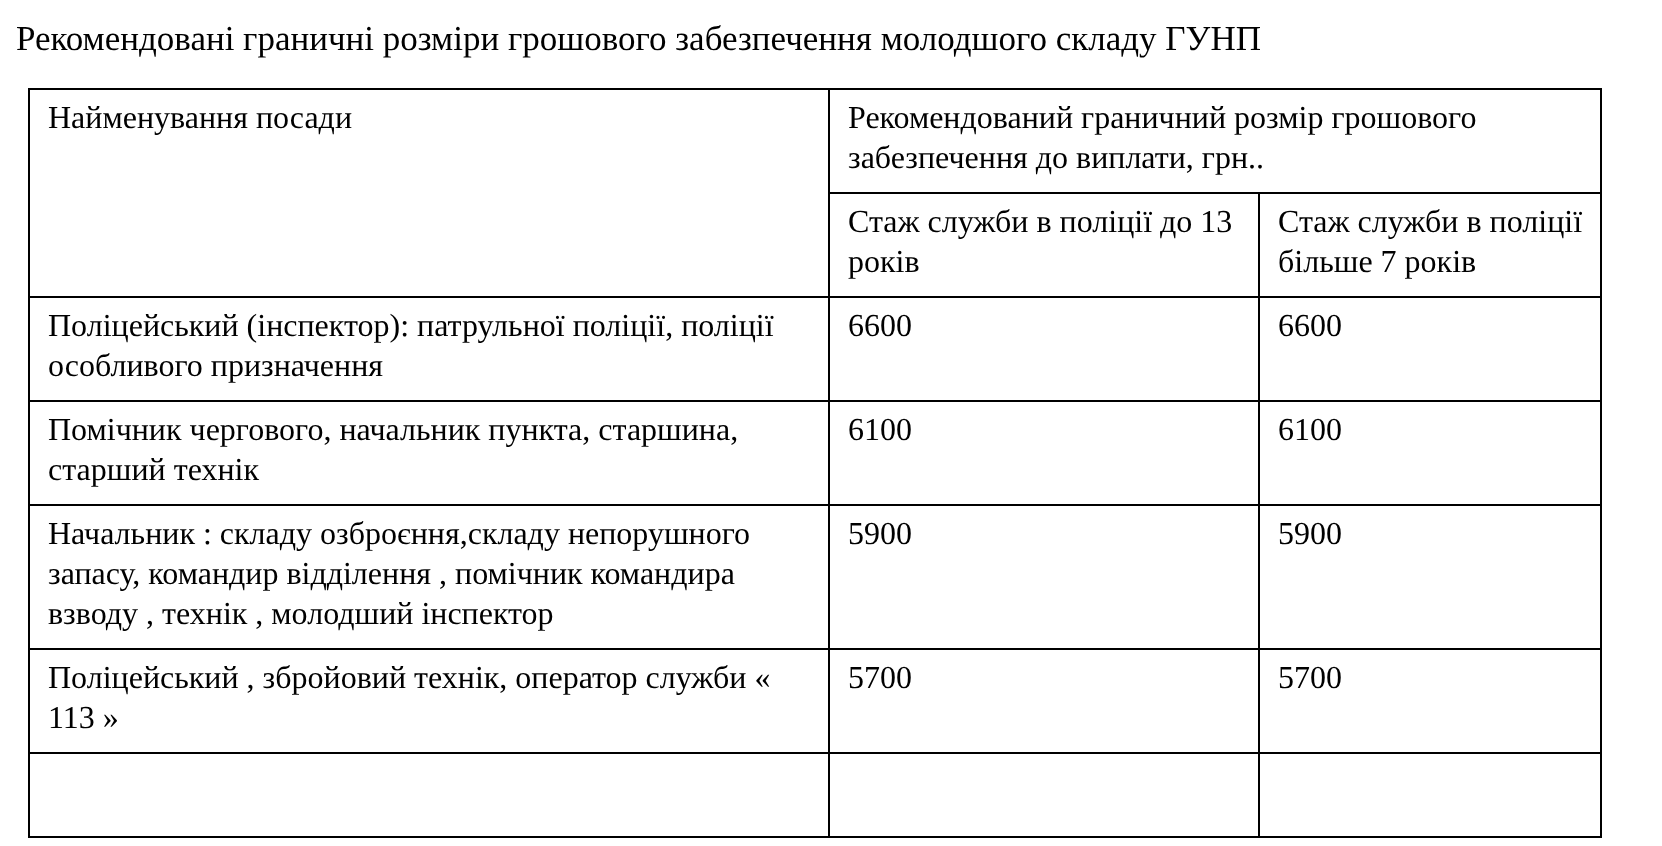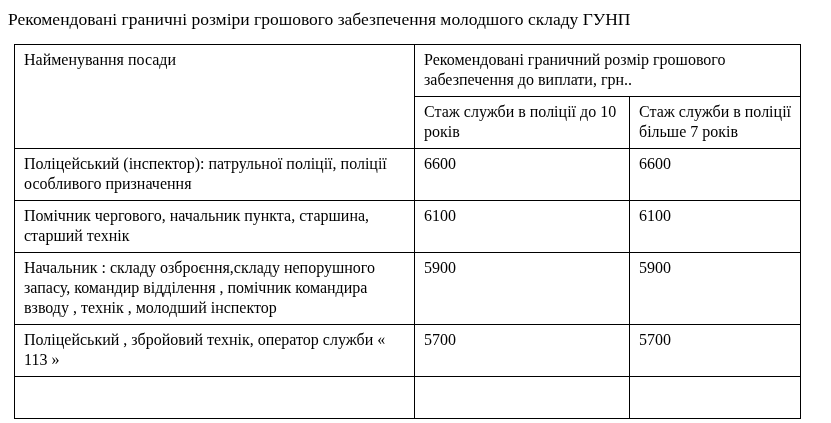--- a/index.html
+++ b/index.html
@@ -67,24 +67,24 @@
   <div class="tbl-wrap">
     <table class="rates">
       <colgroup>
         <col class="col-pos">
         <col class="col-a">
         <col class="col-b">
       </colgroup>
       <tbody>
         <tr>
           <td rowspan="2">Найменування посади</td>
-          <td colspan="2" class="hdr-span">Рекомендовані граничний розмір грошового забезпечення до виплати, грн..</td>
+          <td colspan="2" class="hdr-span">Рекомендований граничний розмір грошового забезпечення до виплати, грн..</td>
         </tr>
         <tr>
-          <td>Стаж служби в поліції до 10 років</td>
+          <td>Стаж служби в поліції до 13 років</td>
           <td>Стаж служби в поліції більше 7 років</td>
         </tr>
 
         <tr>
           <td>Поліцейський (інспектор): патрульної поліції, поліції особливого призначення</td>
           <td>6600</td>
           <td>6600</td>
         </tr>
 
         <tr>

